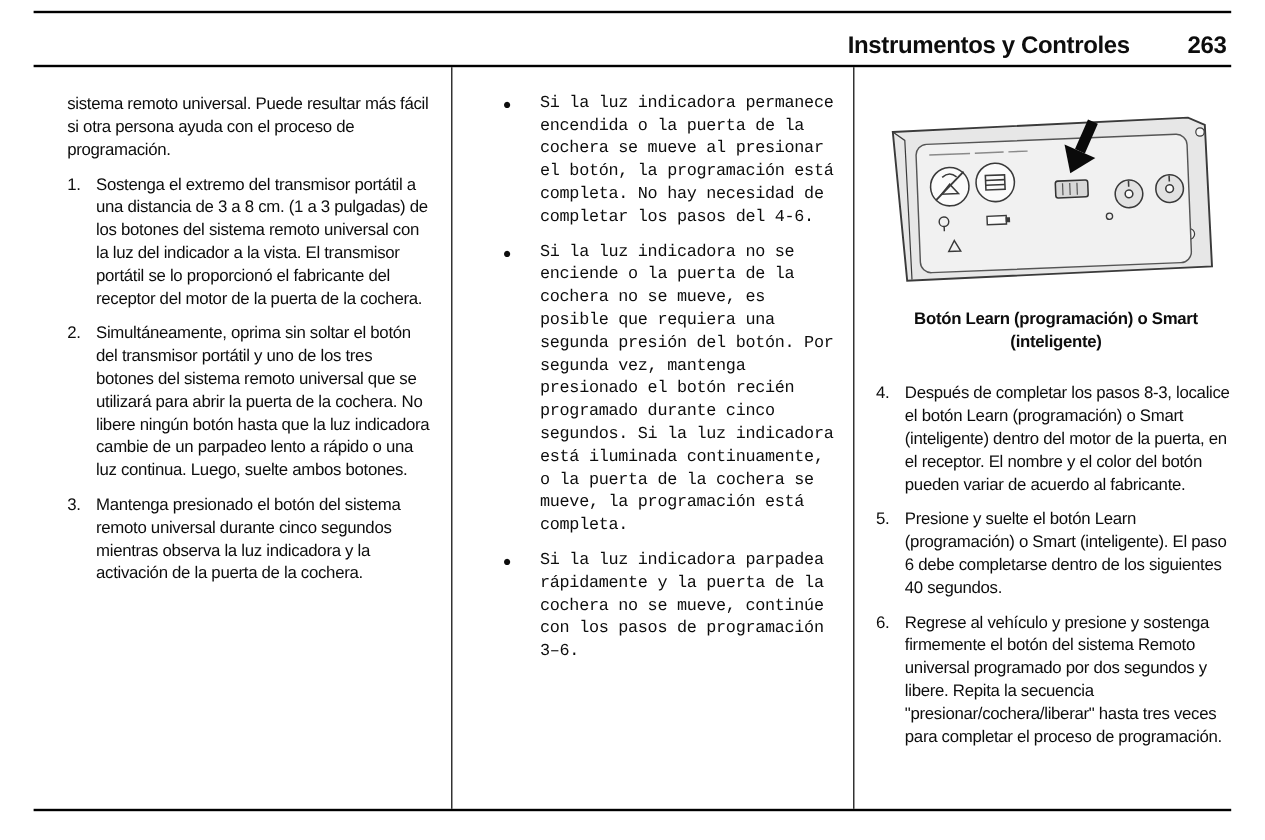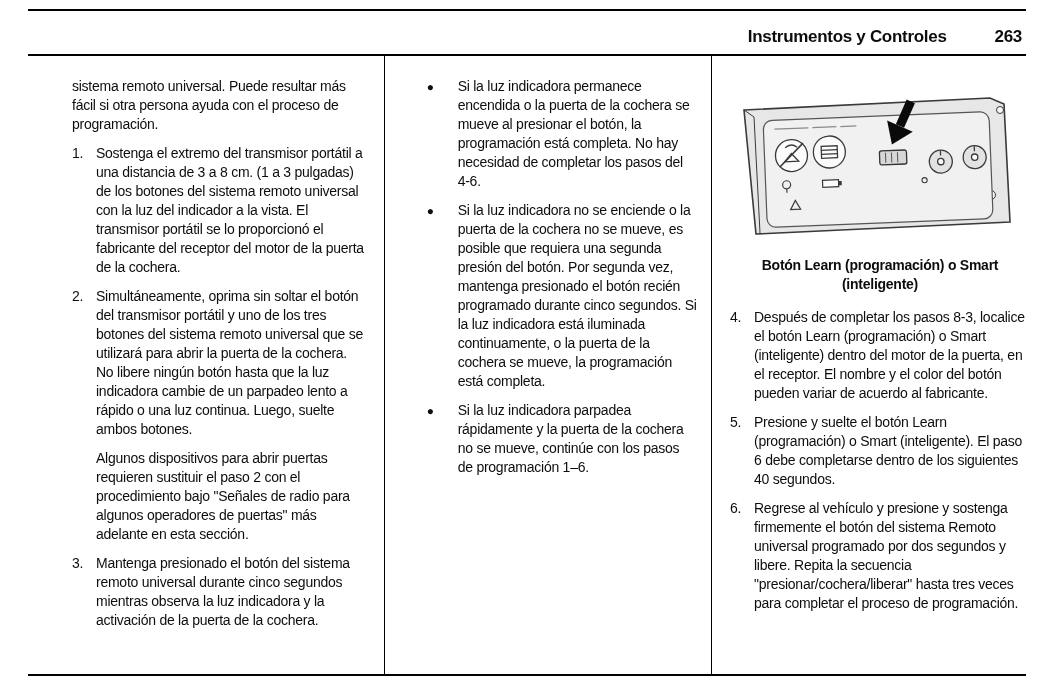--- a/index.html
+++ b/index.html
@@ -6,39 +6,39 @@
   body{
     width:1054px;height:700px;background:#ffffff;position:relative;overflow:hidden;
     font-family:"Liberation Sans", sans-serif;color:#0d0d0d;
   }
   .rule{position:absolute;background:#000;}
   .rule-top{left:28px;right:28px;top:9px;height:2px;}
   .rule-header{left:28px;right:28px;top:54px;height:2px;}
   .rule-bottom{left:28px;right:28px;top:674px;height:2px;}
   .page-header{
     position:absolute;top:27px;right:32px;display:flex;gap:48px;
-    font-weight:bold;font-size:17px;letter-spacing:-0.3px;
+    font-weight:bold;font-size:20px;letter-spacing:-0.3px;
   }
-  .columns{position:absolute;top:56px;left:17px;right:0;height:618px;display:flex;}
+  .columns{position:absolute;top:56px;left:0;right:0;height:618px;display:flex;justify-content:flex-end;}
   .vrule{width:1px;background:#000;height:100%;}
   .col{box-sizing:border-box;font-size:14px;line-height:19px;letter-spacing:-0.25px;}
   .col1{width:375px;padding:21px 18px 0 55px;}
   .col2{width:334px;padding:21px 14px 0 42px;}
   .col3{width:342px;padding:12px 24px 0 18px;}
   p{margin:0 0 10px 0;}
   .li{display:flex;margin-bottom:10px;}
   .li .num{width:24px;flex:none;}
   .li .txt{flex:1;}
   .bullet-row{display:flex;margin-bottom:10px;}
   .bullet-row .bullet{width:31px;flex:none;font-size:12px;padding-top:1px;}
-  .bullet-row .txt{flex:1;}
+  .bullet-row .txt{flex:1;font-family:Liberation Mono, monospace;}
   figure{margin:26px 0 0 0;}
   figure svg{display:block;width:300px;height:146px;}
   .caption{
-    font-weight:bold;text-align:center;margin:16px 0 14px 0;line-height:19px;
+    font-weight:bold;text-align:center;margin:16px 0 24px 0;line-height:19px;
   }
 </style>
 </head>
 <body>
 
 <div class="rule rule-top"></div>
 
 <div class="page-header">
   <span>Instrumentos y Controles</span>
   <span>263</span>
@@ -52,43 +52,39 @@
     <p>sistema remoto universal. Puede resultar más fácil si otra persona ayuda con el proceso de programación.</p>
     <div class="li">
       <span class="num">1.</span>
       <span class="txt">Sostenga el extremo del transmisor portátil a una distancia de 3 a 8 cm. (1 a 3 pulgadas) de los botones del sistema remoto universal con la luz del indicador a la vista. El transmisor portátil se lo proporcionó el fabricante del receptor del motor de la puerta de la cochera.</span>
     </div>
     <div class="li">
       <span class="num">2.</span>
       <span class="txt">Simultáneamente, oprima sin soltar el botón del transmisor portátil y uno de los tres botones del sistema remoto universal que se utilizará para abrir la puerta de la cochera. No libere ningún botón hasta que la luz indicadora cambie de un parpadeo lento a rápido o una luz continua. Luego, suelte ambos botones.</span>
     </div>
     <div class="li">
-      <span class="num"></span>
-      <span class="txt">Algunos dispositivos para abrir puertas requieren sustituir el paso 2 con el procedimiento bajo "Señales de radio para algunos operadores de puertas" más adelante en esta sección.</span>
-    </div>
-    <div class="li">
       <span class="num">3.</span>
       <span class="txt">Mantenga presionado el botón del sistema remoto universal durante cinco segundos mientras observa la luz indicadora y la activación de la puerta de la cochera.</span>
     </div>
   </section>
 
   <div class="vrule"></div>
 
   <section class="col col2">
     <div class="bullet-row">
       <span class="bullet">●</span>
       <span class="txt">Si la luz indicadora permanece encendida o la puerta de la cochera se mueve al presionar el botón, la programación está completa. No hay necesidad de completar los pasos del 4-6.</span>
     </div>
     <div class="bullet-row">
       <span class="bullet">●</span>
       <span class="txt">Si la luz indicadora no se enciende o la puerta de la cochera no se mueve, es posible que requiera una segunda presión del botón. Por segunda vez, mantenga presionado el botón recién programado durante cinco segundos. Si la luz indicadora está iluminada continuamente, o la puerta de la cochera se mueve, la programación está completa.</span>
     </div>
     <div class="bullet-row">
       <span class="bullet">●</span>
-      <span class="txt">Si la luz indicadora parpadea rápidamente y la puerta de la cochera no se mueve, continúe con los pasos de programación 1–6.</span>
+      <span class="txt">Si la luz indicadora parpadea rápidamente y la puerta de la cochera no se mueve, continúe con los pasos de programación 3–6.</span>
     </div>
   </section>
 
   <div class="vrule"></div>
 
   <section class="col col3">
     <figure>
       <svg viewBox="0 0 292 146">
 
         <polygon points="10,16 256,4 270,10 276,128 22,140" fill="#e7e7e7" stroke="#3a3a3a" stroke-width="1.6"></polygon>

